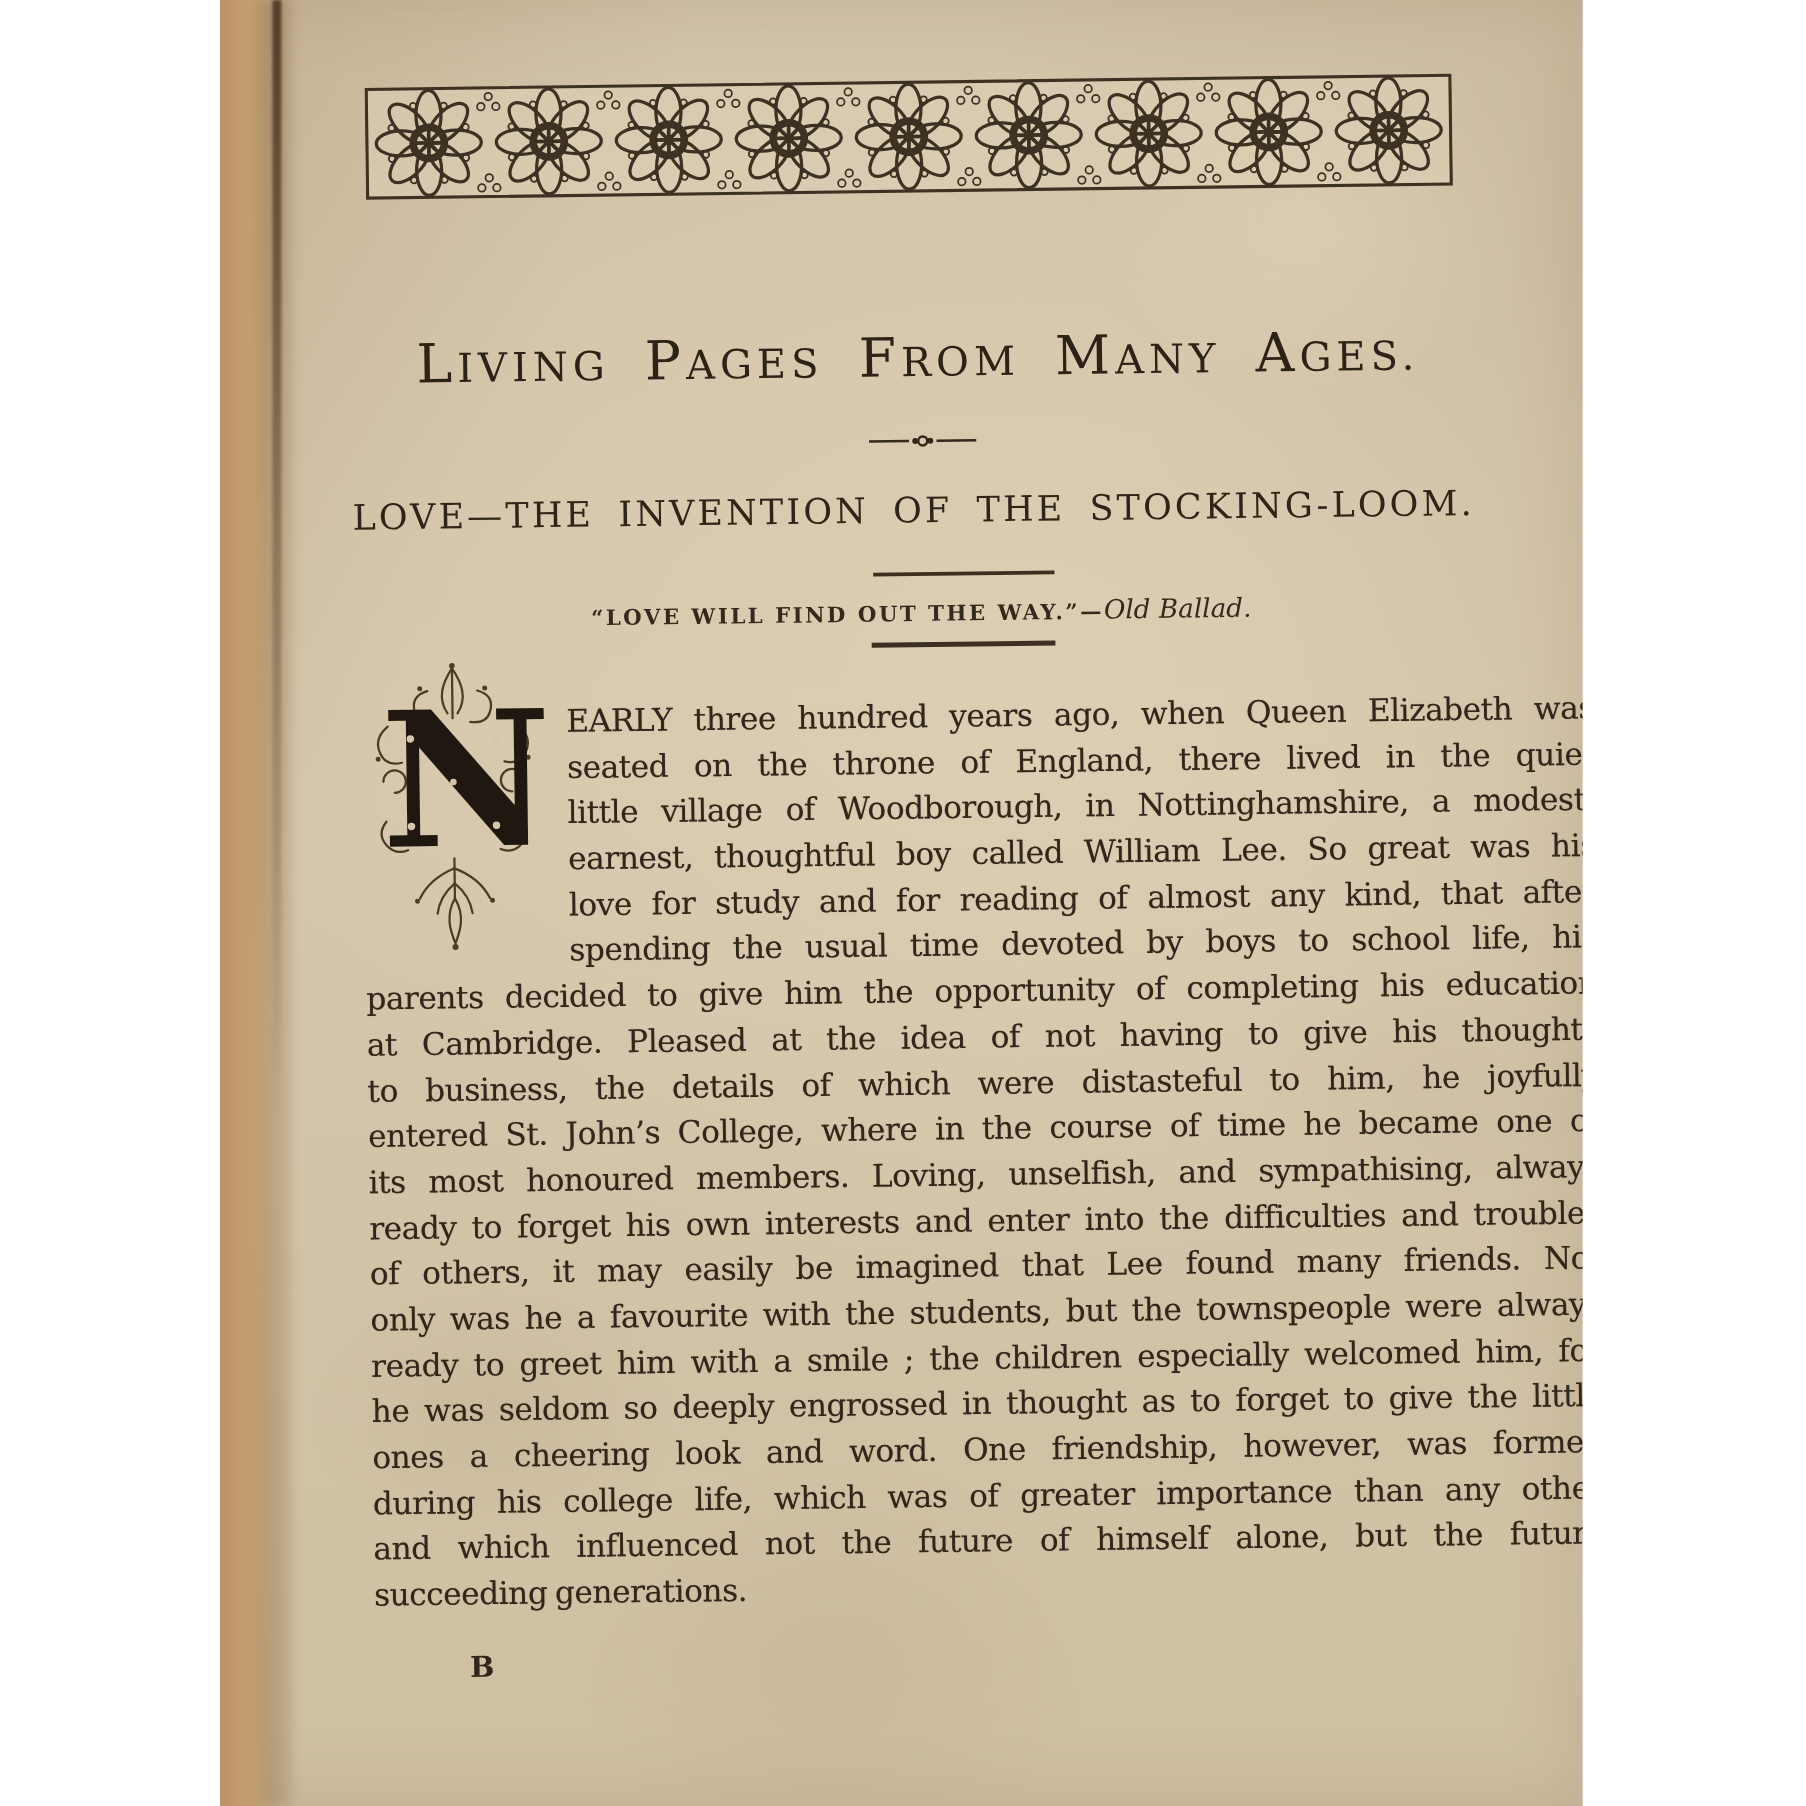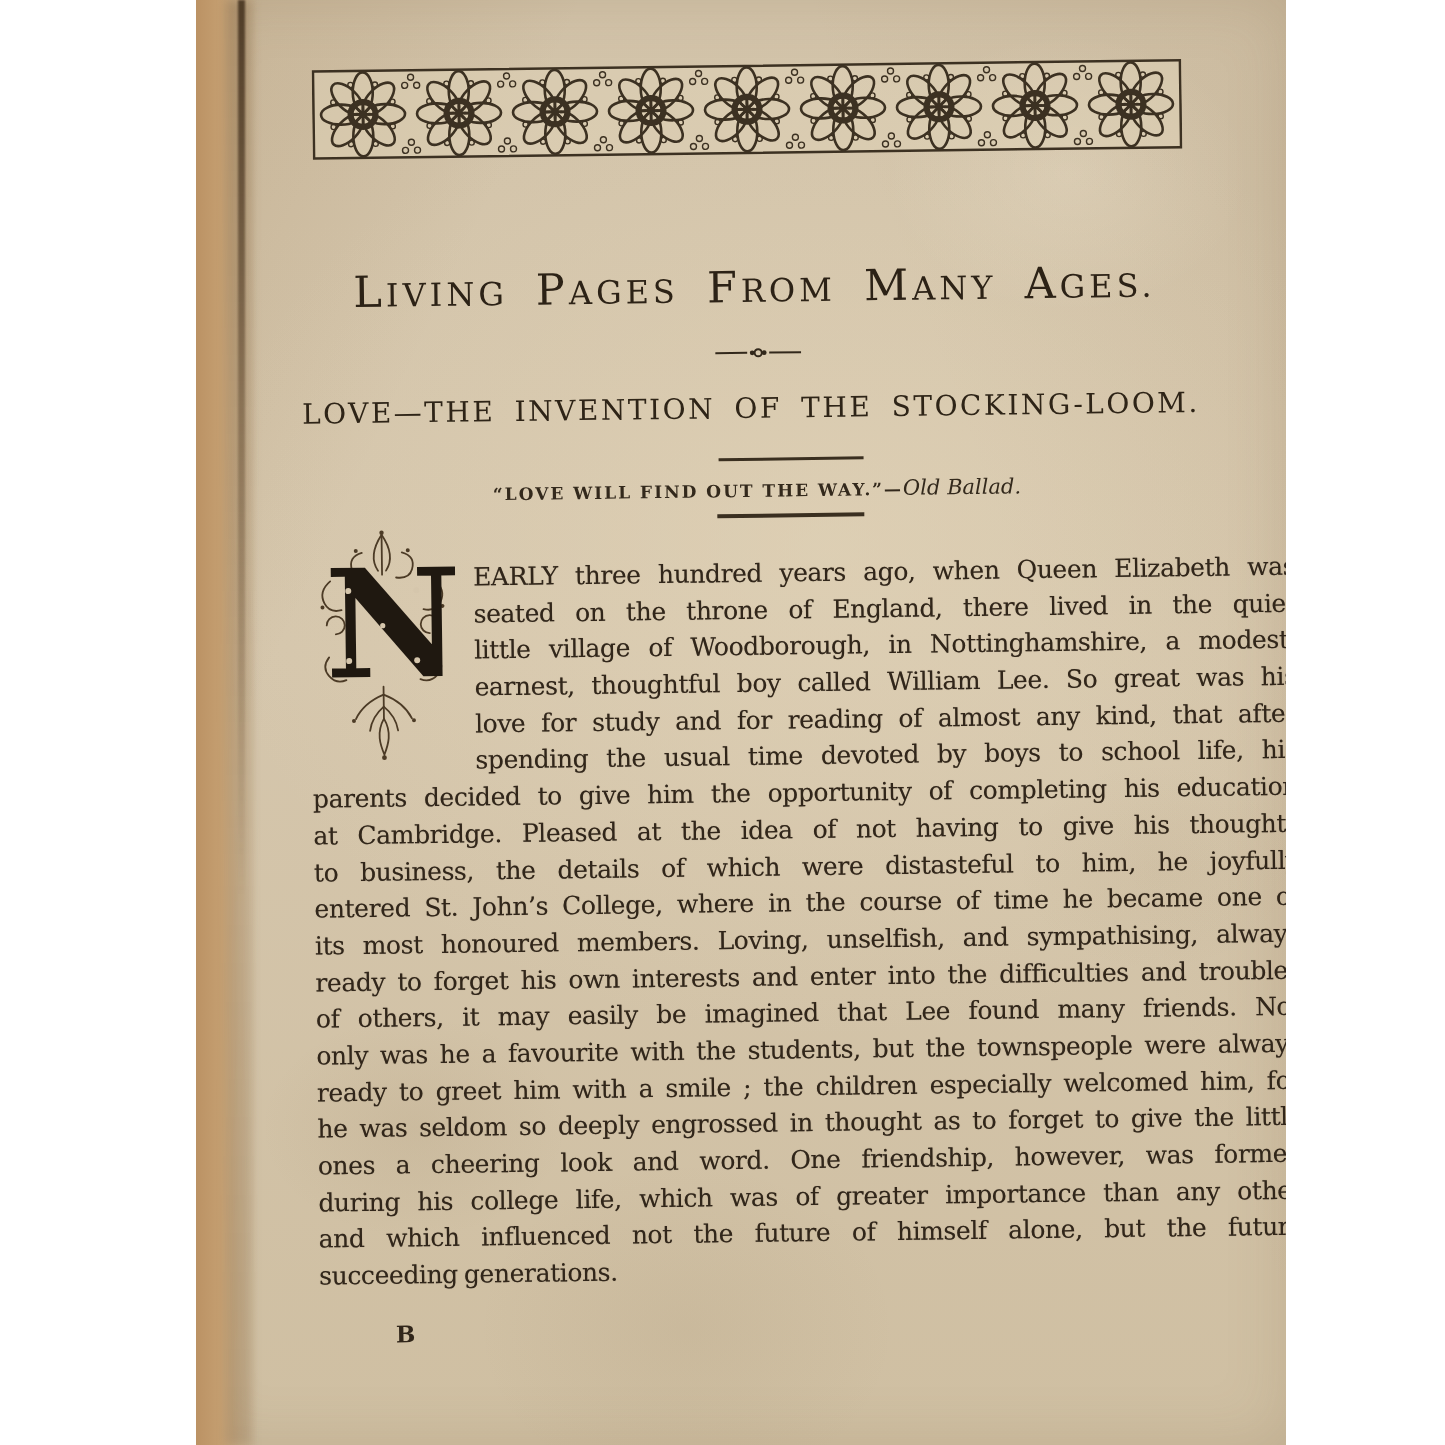--- a/index.html
+++ b/index.html
@@ -1,17 +1,17 @@
 <!DOCTYPE html>
 <html><head>
 <meta charset="utf-8">
 <style>
   html,body{margin:0;padding:0;background:#ffffff;}
   .photo{position:relative;width:1390px;height:1445px;background:#ffffff;overflow:hidden;
-         font-family:"DejaVu Serif","Liberation Serif",serif;margin-left:20px;}
+         font-family:"DejaVu Serif","Liberation Serif",serif;}
   
   .page{position:absolute;left:176px;top:0;width:1090px;height:1445px;overflow:hidden;
         background:
           radial-gradient(900px 700px at 58% 38%, rgba(228,214,186,.55), rgba(228,214,186,0) 70%),
           linear-gradient(115deg, rgba(150,115,70,.20) 0%, rgba(150,115,70,0) 22%),
           linear-gradient(250deg, rgba(140,110,70,.10) 0%, rgba(140,110,70,0) 30%),
           linear-gradient(180deg, #d2c3a9 0%, #d5c6ac 45%, #cfbfa2 100%);
         box-shadow: inset 0 0 60px rgba(120,95,60,.18);}
   .mottle{position:absolute;inset:0;pointer-events:none;background:
       radial-gradient(220px 160px at 20% 78%, rgba(120,95,60,.08), transparent 70%),

